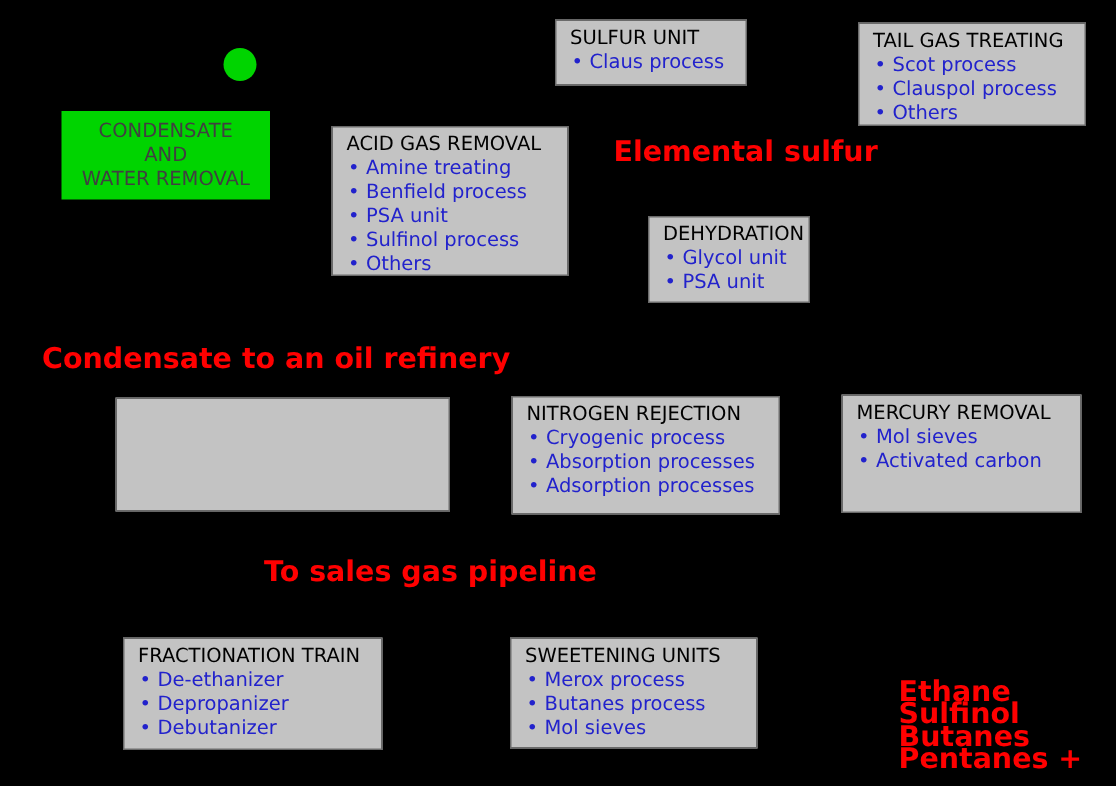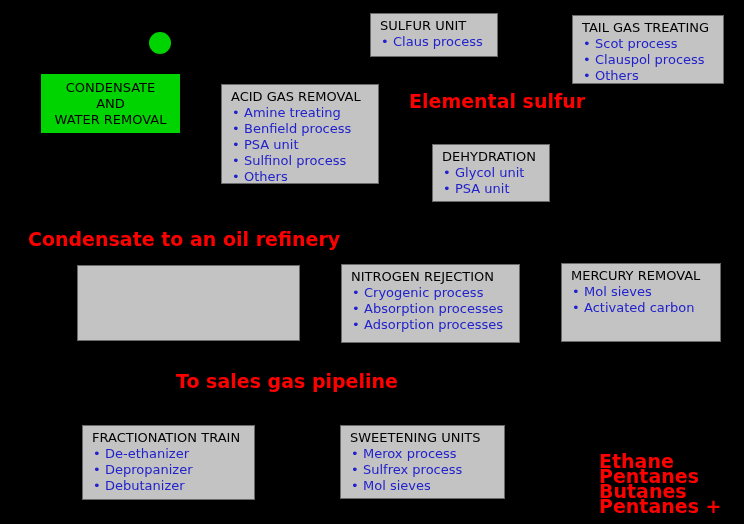--- a/index.html
+++ b/index.html
@@ -30,21 +30,21 @@
   }
   .ptitle { color: var(--title_color); white-space: nowrap; }
   .plist { list-style: none; color: var(--bullet_color); }
   .pitem { position: relative; padding-left: 13px; }
   .pitem::before { content: "\2022"; position: absolute; left: 1px; }
   .greenbox {
     position: absolute;
     background: var(--green);
     display: flex; flex-direction: column;
     align-items: center; justify-content: center;
-    color: #000000;
+    color: #404040;
     font-size: 13px; line-height: 16px;
   }
   .dot {
     position: absolute;
     background: var(--green);
     border-radius: 50%;
   }
   .rlabel {
     position: absolute;
     color: var(--label_color);
@@ -87,21 +87,21 @@
 
   <div class="pbox" style="left:572px; top:15px; width:152px; height:69px">
     <div class="ptitle">TAIL GAS TREATING</div>
     <ul class="plist">
       <li class="pitem">Scot process</li>
       <li class="pitem">Clauspol process</li>
       <li class="pitem">Others</li>
     </ul>
   </div>
 
-  <div class="pbox" style="left:432px; top:144px; width:118px; height:58px">
+  <div class="pbox" style="left:432px; top:144px; width:108px; height:58px">
     <div class="ptitle">DEHYDRATION</div>
     <ul class="plist">
       <li class="pitem">Glycol unit</li>
       <li class="pitem">PSA unit</li>
     </ul>
   </div>
 
   <div class="pbox" style="left:77px; top:265px; width:223px; height:76px">
   </div>
 
@@ -128,29 +128,29 @@
       <li class="pitem">De-ethanizer</li>
       <li class="pitem">Depropanizer</li>
       <li class="pitem">Debutanizer</li>
     </ul>
   </div>
 
   <div class="pbox" style="left:340px; top:425px; width:165px; height:74px">
     <div class="ptitle">SWEETENING UNITS</div>
     <ul class="plist">
       <li class="pitem">Merox process</li>
-      <li class="pitem">Sulfrex process</li>
+      <li class="pitem">Butanes process</li>
       <li class="pitem">Mol sieves</li>
     </ul>
   </div>
 
   <div class="rlabel" style="left:409px; top:90px">Elemental sulfur</div>
   <div class="rlabel" style="left:28px; top:228px">Condensate to an oil refinery</div>
   <div class="rlabel" style="left:176px; top:370px">To sales gas pipeline</div>
 
   <div class="rlabel products" style="left:599px; top:454px">
     <div>Ethane</div>
-    <div>Pentanes</div>
+    <div>Sulfinol</div>
     <div>Butanes</div>
     <div>Pentanes +</div>
   </div>
 
 </div>
 
 </body></html>

